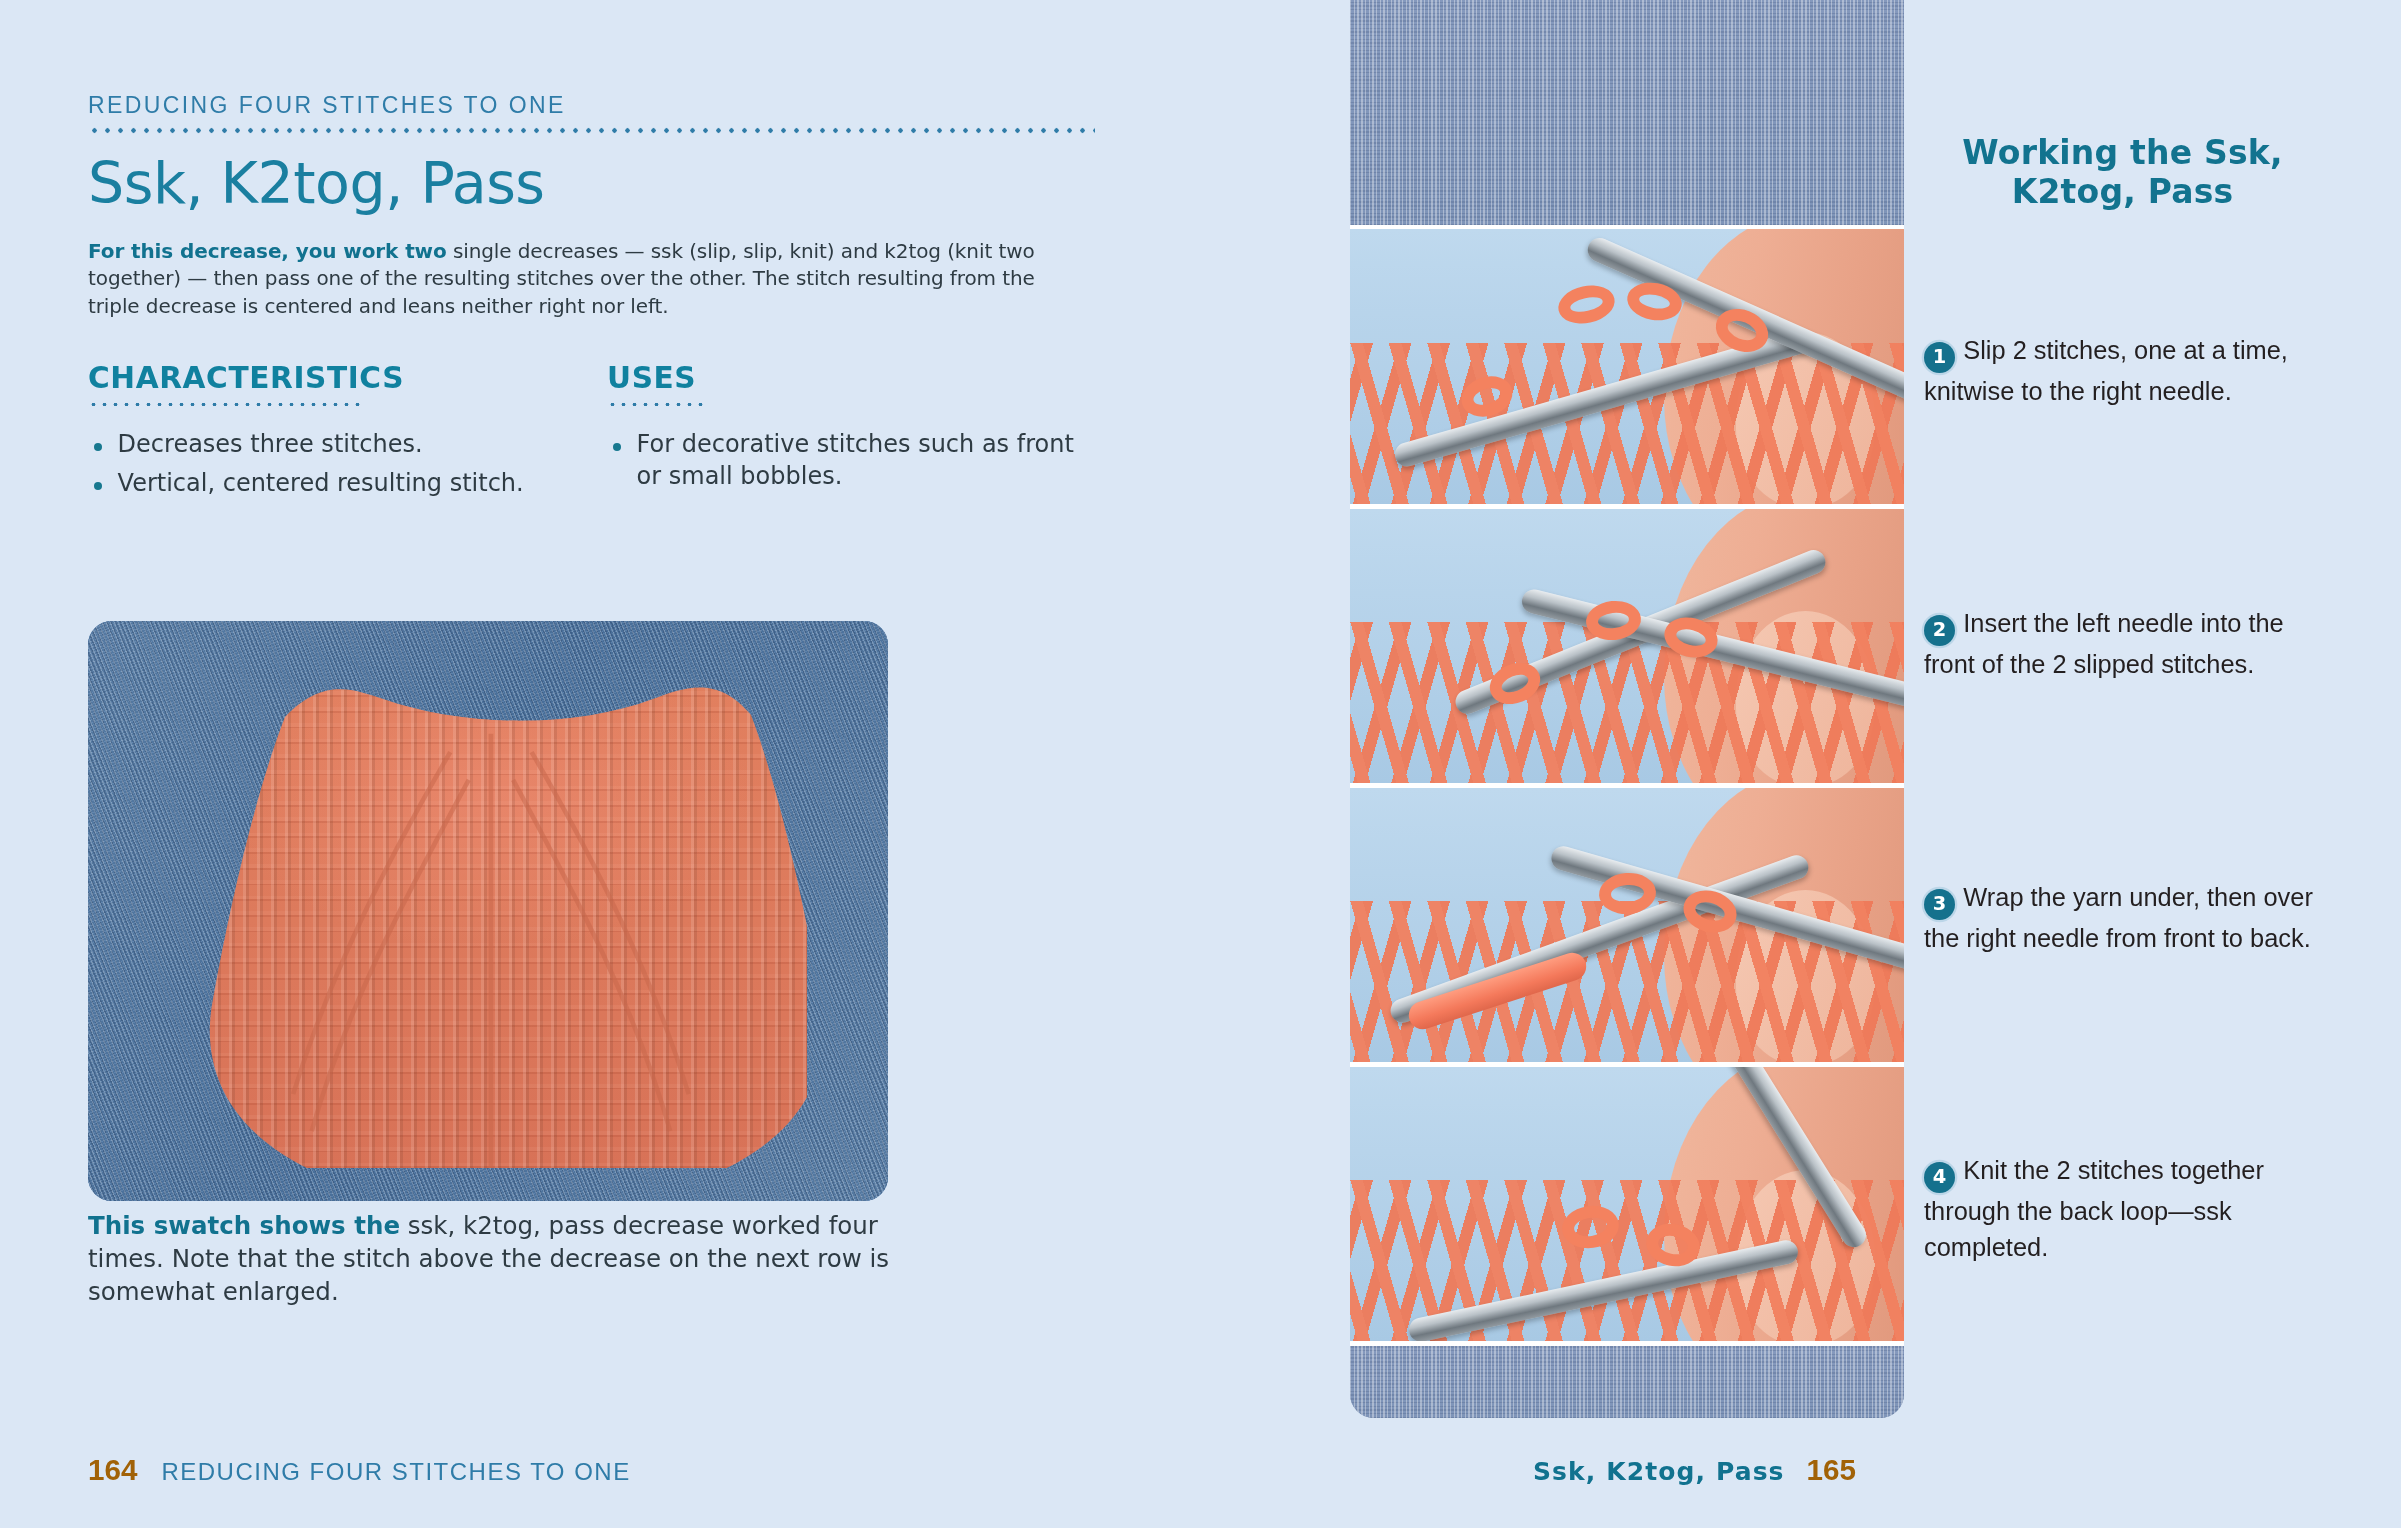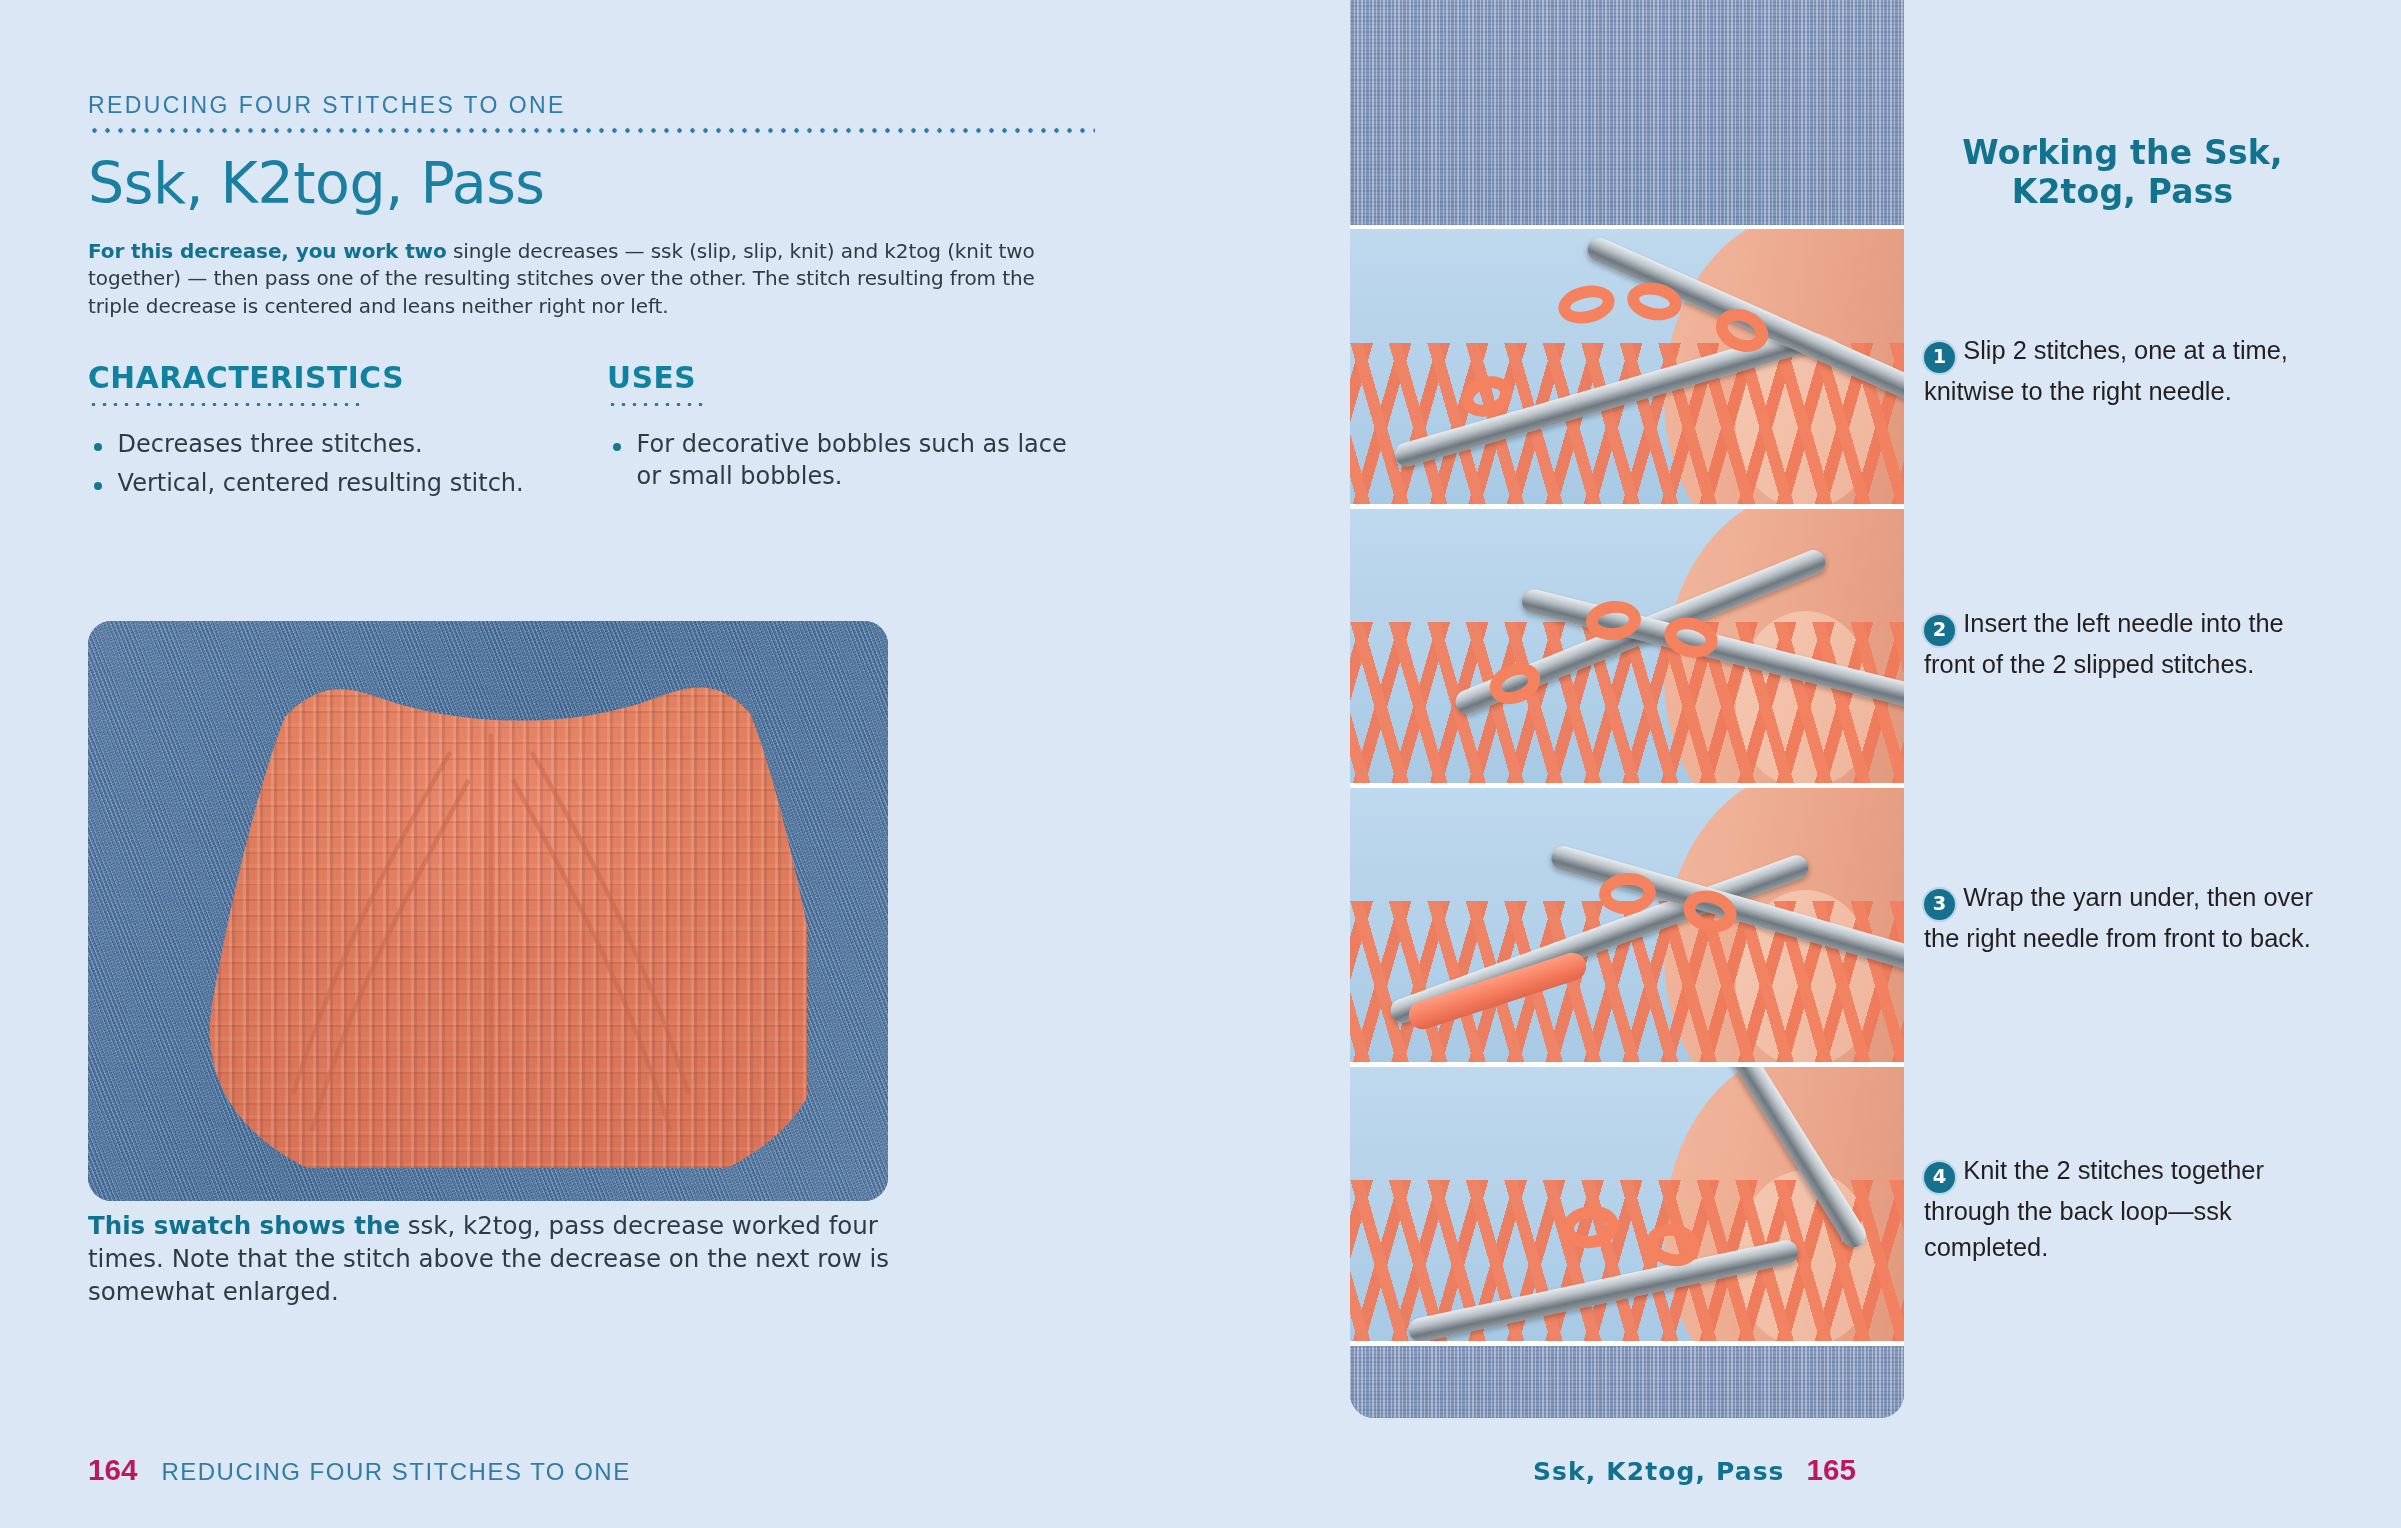--- a/index.html
+++ b/index.html
@@ -166,21 +166,21 @@
   .caption b { color: #11728f; font-weight: 700; }
 
   
   .footer-left {
     position: absolute;
     left: 88px; bottom: 42px;
     display: flex; align-items: baseline; gap: 24px;
   }
   .folio {
     font-family: "Liberation Sans", sans-serif;
-    font-size: 29.6px; font-weight: 700; color: #be185d;
+    font-size: 29.6px; font-weight: 700; color: #a16207;
   }
   .footer-label {
     font-family: "Liberation Sans", sans-serif;
     font-size: 24px;
     letter-spacing: 1.5px;
     color: #2f7ca8;
   }
   .footer-right {
     position: absolute;
     right: 88px; bottom: 42px;
@@ -328,21 +328,21 @@
         <div class="dotrule-sm" style="width:277px"></div>
         <ul class="bullets">
           <li>Decreases three stitches.</li>
           <li>Vertical, centered resulting stitch.</li>
         </ul>
       </div>
       <div class="col-uses">
         <h2 class="subhead">USES</h2>
         <div class="dotrule-sm" style="width:97px"></div>
         <ul class="bullets">
-          <li>For decorative bobbles such as lace or small bobbles.</li>
+          <li>For decorative stitches such as front or small bobbles.</li>
         </ul>
       </div>
     </div>
   </div>
 
   <div class="swatch-photo">
     <div class="denim"></div>
     <div class="swatch">
       <div class="swatch-shadow"></div>
       <div class="swatch-body"></div>

